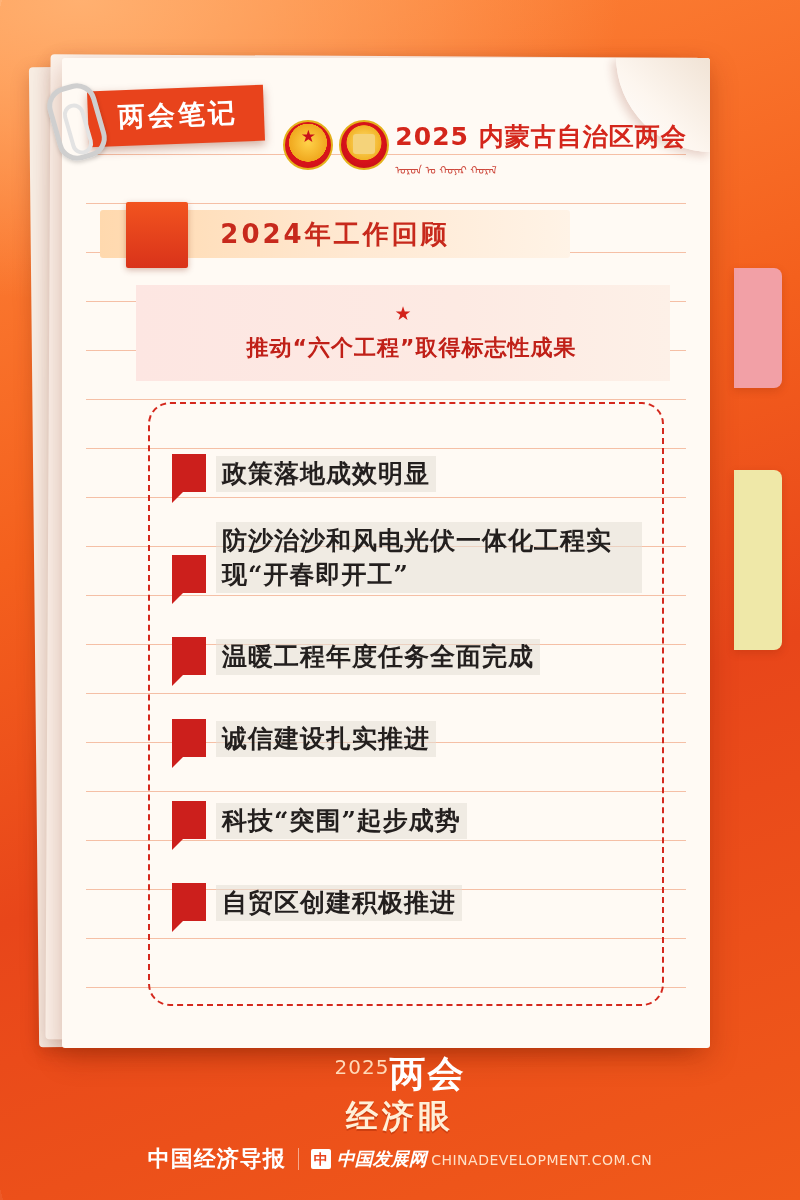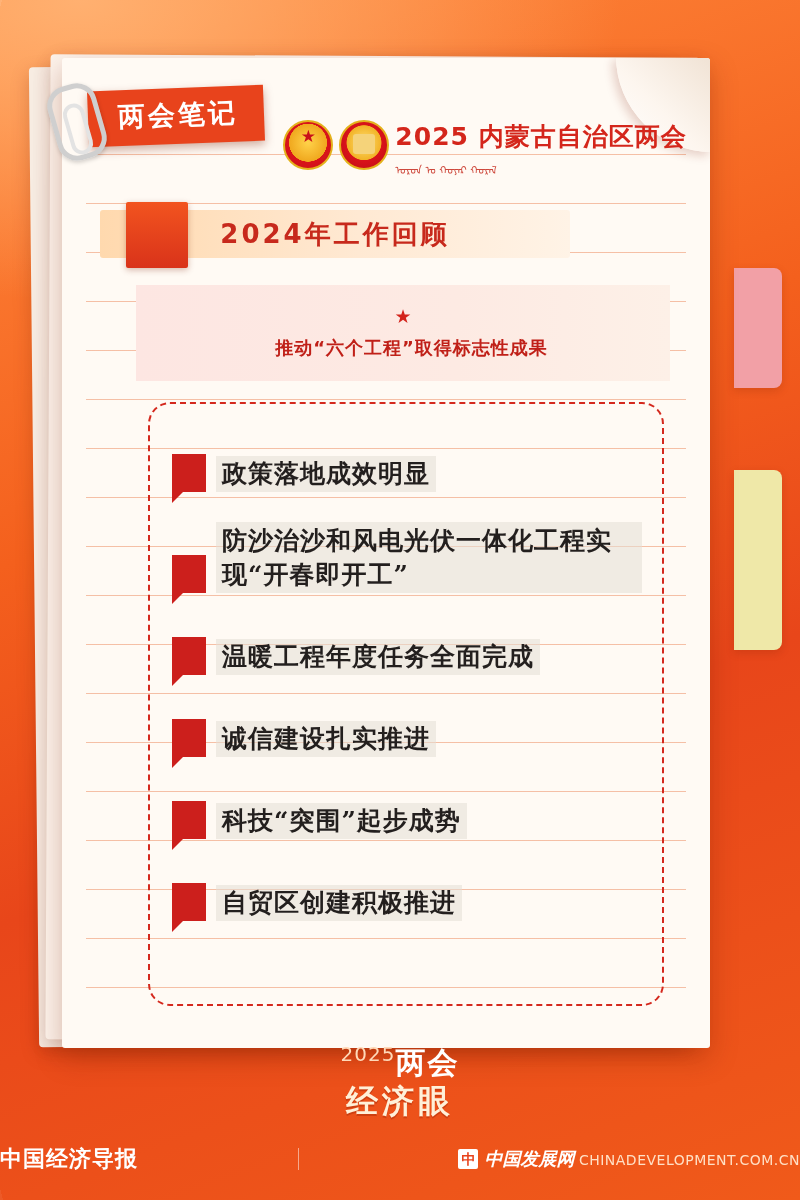--- a/index.html
+++ b/index.html
@@ -278,21 +278,21 @@
     align-items: center;
     justify-content: center;
   }
   .star {
     font-size: 19px;
     color: #d3231b;
     line-height: 1;
     margin-bottom: 10px;
   }
   .highlight-text {
-    font-size: 18px;
+    font-size: 22px;
     font-weight: bold;
     color: #c02018;
     letter-spacing: 1px;
     font-family: "DejaVu Sans", sans-serif;
     margin-left: 17px;
   }
 
   
   .dashed-box {
     position: absolute;
@@ -364,43 +364,43 @@
     padding: 0 10px;
   }
   .brand-year {
     font-size: 20px;
     color: #ffd9b8;
     font-family: "DejaVu Sans", sans-serif;
     vertical-align: 12px;
     letter-spacing: 1px;
   }
   .brand-main {
-    font-size: 30px;
+    font-size: 36px;
     font-weight: bold;
     color: #ffffff;
     letter-spacing: 2px;
     font-family: "DejaVu Sans", sans-serif;
     margin-top: 28px;
   }
   .brand-sub {
     display: block;
     margin-top: -4px;
     font-size: 32px;
     font-weight: bold;
     color: #fff0d8;
     letter-spacing: 4px;
     font-family: "DejaVu Serif", serif;
     text-shadow: 0 2px 0 rgba(150,30,0,0.35);
   }
   .brand-footer {
-    margin-top: 20px;
+    margin-top: 5px;
     display: flex;
     align-items: center;
-    justify-content: space-between;
-    gap: 0;
+    justify-content: center;
+    gap: 12px;
   }
   .footer-name {
     font-size: 22px;
     font-weight: bold;
     color: #ffffff;
     letter-spacing: 1px;
     font-family: "DejaVu Serif", serif;
   }
   .footer-sep {
     width: 1px;

